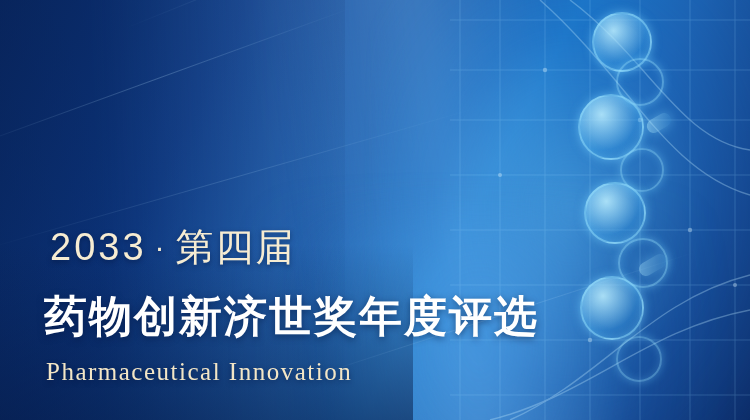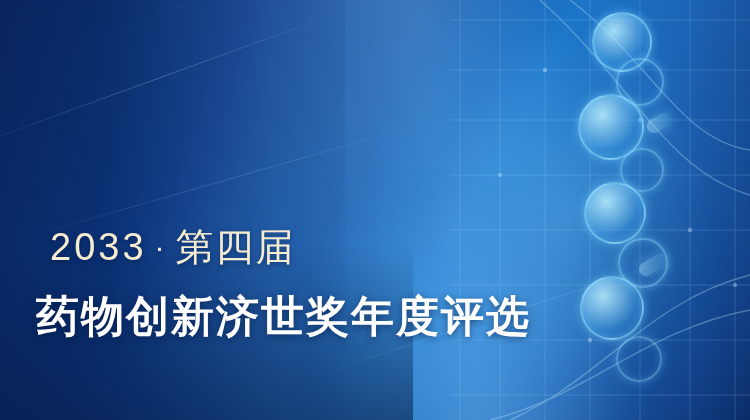--- a/index.html
+++ b/index.html
@@ -169,21 +169,21 @@
     font-size: 30px;
     vertical-align: 3px;
   }
   .title-year .cn {
     font-family: "Liberation Serif", serif;
     letter-spacing: 2px;
   }
 
   .title-sub {
     position: absolute;
-    left: 36px;
+    left: 44px;
     top: 288px;
     font-family: "Liberation Serif", serif;
     font-weight: bold;
     font-size: 43px;
     letter-spacing: 2px;
     color: #ffffff;
     text-shadow: 0 2px 7px rgba(4,20,60,0.55);
     white-space: nowrap;
   }
 
@@ -253,14 +253,15 @@
   <div class="content">
 
     <div class="title-main">济世奖</div>
 
     <div class="title-year">
       <span>2033</span><span class="dot">·</span><span class="cn">第四届</span>
     </div>
 
     <div class="title-sub">药物创新济世奖年度评选</div>
 
+    <div class="title-en">Pharmaceutical Innovation</div>
   </div>
 </div>
 
 </body></html>

